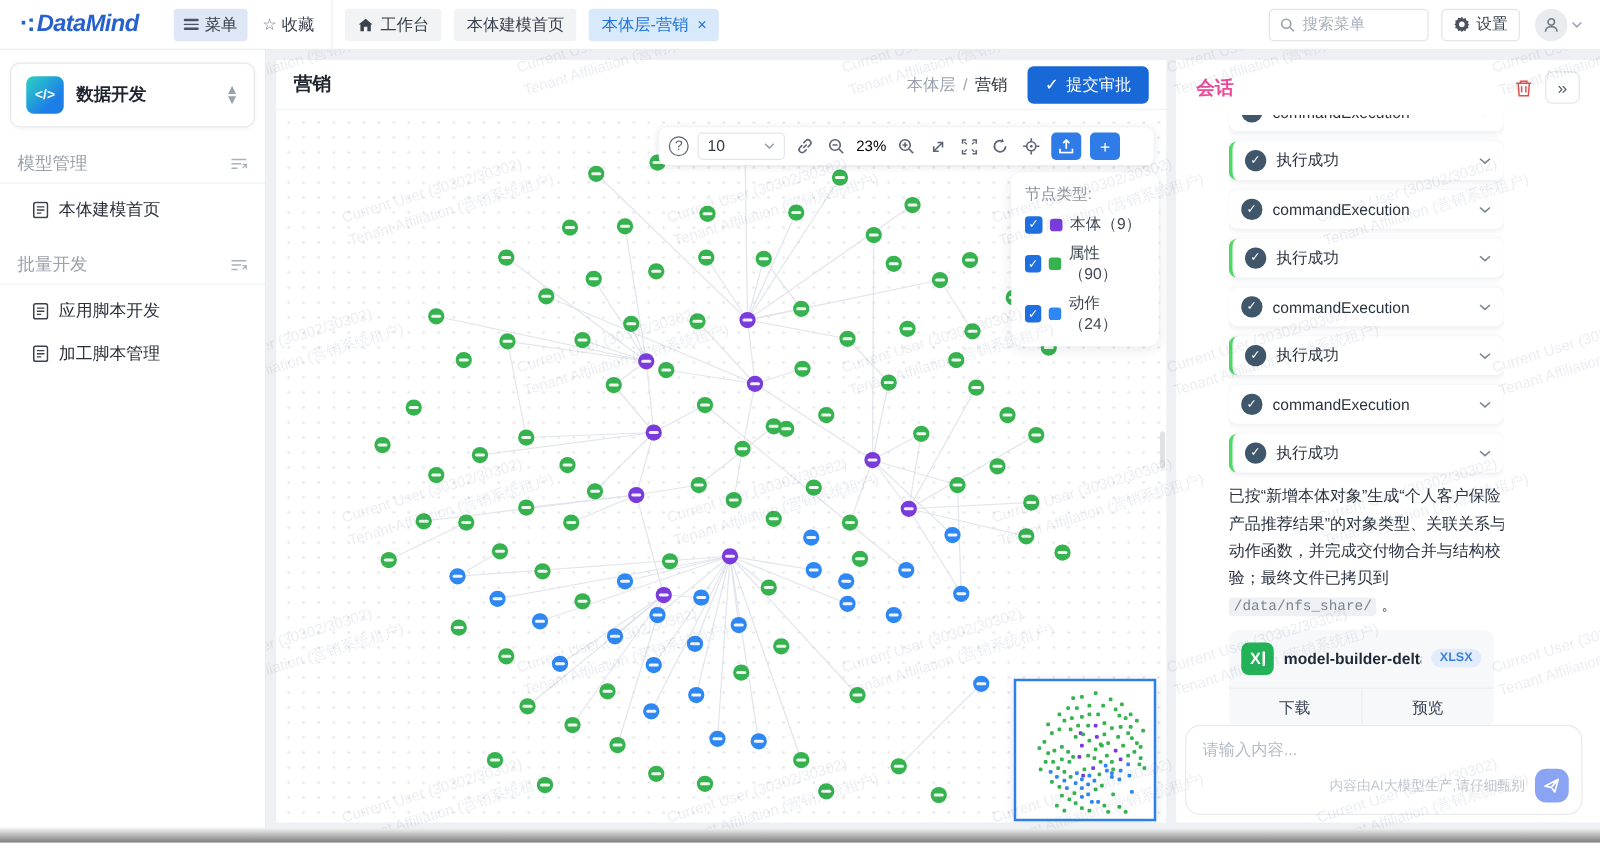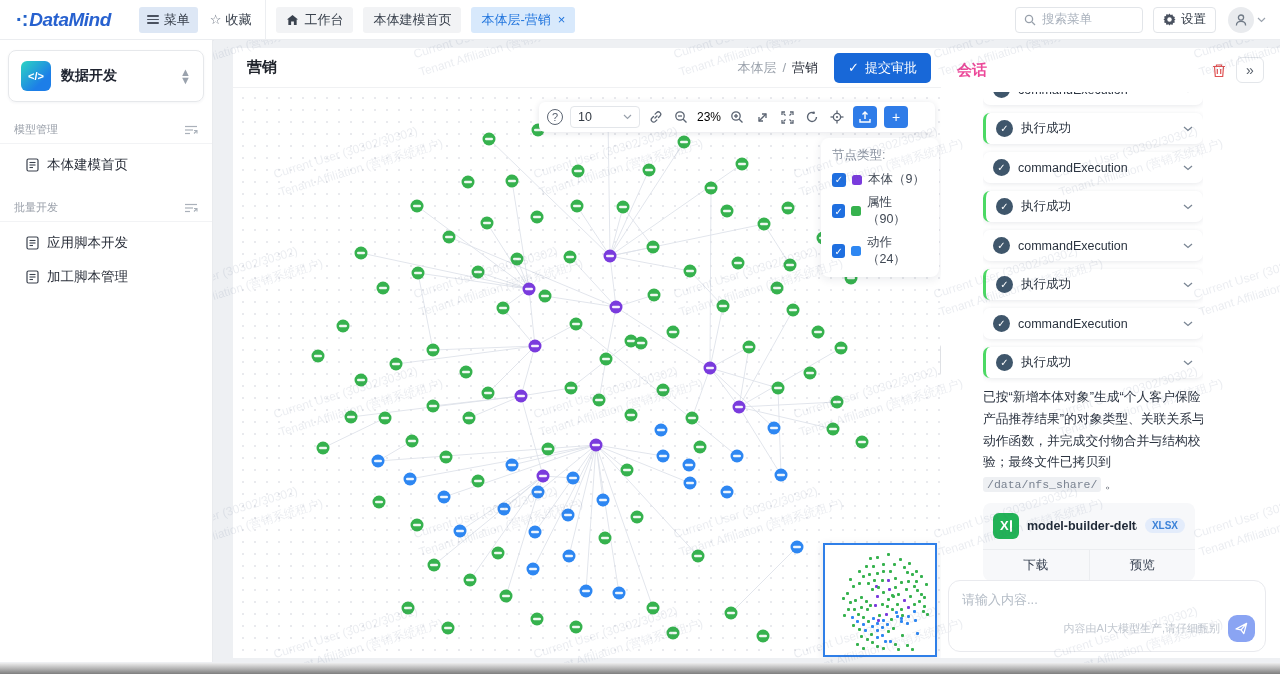--- a/index.html
+++ b/index.html
@@ -22,26 +22,26 @@
   .search-box { display:flex; align-items:center; gap:6px; border:1px solid #e2e5e9; border-radius:4px; height:26px; width:128px; padding:0 8px; color:#aab2bd; font-size:12.5px; }
   .btn-ghost { display:flex; align-items:center; gap:5px; border:1px solid #e2e5e9; border-radius:4px; height:26px; padding:0 9px; font-size:12.5px; color:#38404c; margin-left:10px; cursor:pointer; background:#fff; }
   .avatar-wrap { display:flex; align-items:center; gap:3px; margin:0 14px 0 12px; cursor:pointer; }
   .avatar { width:26px; height:26px; border-radius:50%; background:#e9ebee; display:flex; align-items:center; justify-content:center; }
   
   #sidebar { position:absolute; left:0; top:40px; width:213px; height:622px; background:#fff; border-right:1px solid #e9ebee; z-index:20; }
   .ws-card { margin:10px 8px; border:1px solid #e6e8eb; border-radius:8px; padding:10px 12px; display:flex; align-items:center; gap:10px; box-shadow:0 1px 3px rgba(20,40,80,.05); cursor:pointer; }
   .ws-icon { width:30px; height:30px; border-radius:6px; background:linear-gradient(135deg,#2bd4c3 0%,#1d7ee8 70%); color:#fff; font-size:11px; font-weight:bold; display:flex; align-items:center; justify-content:center; }
   .ws-name { font-size:14px; font-weight:bold; color:#1f2430; flex:1; }
   .ws-sel { color:#9aa2ad; font-size:11px; line-height:8px; text-align:center; }
-  .side-section { padding:10px 14px 6px 14px; font-size:11px; color:#9aa0aa; display:flex; align-items:center; border-bottom:1px solid #f2f3f5; margin-bottom:4px;justify-content:center; }
+  .side-section { padding:10px 14px 6px 14px; font-size:14px; color:#9aa0aa; display:flex; align-items:center; border-bottom:1px solid #f2f3f5; margin-bottom:4px;justify-content:center; }
   .side-section .sec-icon { margin-left:auto; color:#aab1ba; }
   .side-item { display:flex; align-items:center; gap:8px; padding:8px 10px 8px 26px; font-size:13.5px; color:#2a2f3a; cursor:pointer; }
   .doc-ic { color:#3a414d; }
   
-  #canvas-card { position:absolute; left:221px; top:48px; width:712px; height:610px; background:#fff; z-index:10;margin-left:12px; }
+  #canvas-card { position:absolute; left:221px; top:48px; width:712px; height:610px; background:#fff; z-index:10; }
   #canvas-header { height:40px; display:flex; align-items:center; padding:0 14px; border-bottom:1px solid #f0f1f3; }
   #canvas-title { font-size:15px; font-weight:bold; color:#20242c; }
   .crumb { margin-left:auto; font-size:13px; color:#9aa1ab; display:flex; gap:6px; align-items:center; }
   .crumb b { color:#2a2f3a; font-weight:normal; }
   .submit-btn { margin-left:16px; background:#1868d8; color:#fff; border:none; border-radius:5px; height:30px; padding:0 14px; font-size:13px; display:flex; align-items:center; gap:6px; cursor:pointer; }
   #canvas-area { position:relative; width:712px; height:570px; overflow:hidden;
      background-image:radial-gradient(#e9eaee 1px, transparent 1.2px); background-size:12px 12px; background-position:4px 4px; }
   #graph-svg { position:absolute; left:0; top:0; }
   
   #gtoolbar { position:absolute; left:306px; top:14px; width:396px; height:30px; background:#fff; border-radius:6px; box-shadow:0 1px 6px rgba(30,40,70,.12); display:flex; align-items:center; padding:0 8px; gap:7px; z-index:12; }

